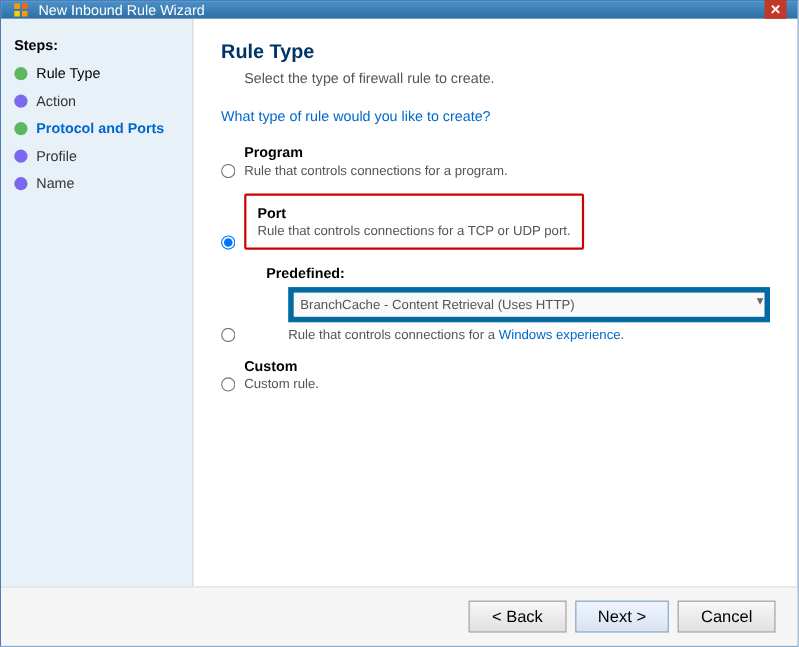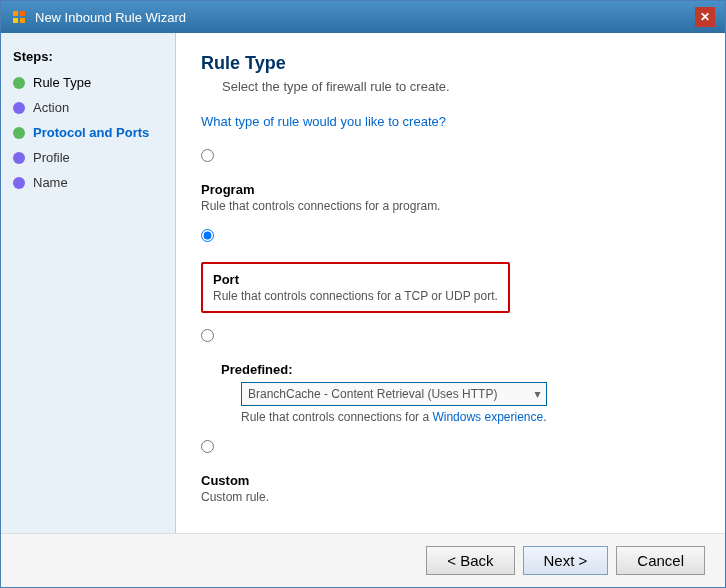--- a/index.html
+++ b/index.html
@@ -15,21 +15,21 @@
       box-shadow: 2px 2px 8px rgba(0,0,0,0.3);
     }
 
     .titlebar {
       background: linear-gradient(to bottom, #4a90c8, #2d6fa3);
       color: white;
       padding: 6px 10px;
       display: flex;
       align-items: center;
       justify-content: space-between;
-      height: 32px;
+      height: 16px;
     }
 
     .titlebar-left {
       display: flex;
       align-items: center;
       gap: 8px;
     }
 
     .titlebar-icon {
       width: 16px;
@@ -130,24 +130,23 @@
     }
 
     .question-text {
       color: #0066cc;
       font-size: 13px;
       margin-bottom: 18px;
     }
 
     .option-row {
       display: flex;
-      align-items: flex-start;
+      align-items: flex-end;
       margin-bottom: 14px;
-      gap: 20px;
-      flex-direction: column;
+      gap: 8px;
     }
 
     .option-row input[type="radio"] {
       margin-top: 2px;
       cursor: pointer;
       flex-shrink: 0;
     }
 
     .option-label {
       font-weight: bold;
@@ -189,21 +188,21 @@
       right: 6px;
       top: 5px;
       color: #666;
       pointer-events: none;
       font-size: 12px;
     }
 
     .dropdown-wrapper select {
       width: 100%;
       padding: 4px 24px 4px 6px;
-      border: 1px solid #0369a1;
+      border: 5px solid #0369a1;
       background: #f9f9f9;
       font-size: 12px;
       color: #555;
       appearance: none;
       -webkit-appearance: none;
     }
 
     .footer {
       display: flex;
       justify-content: flex-end;

